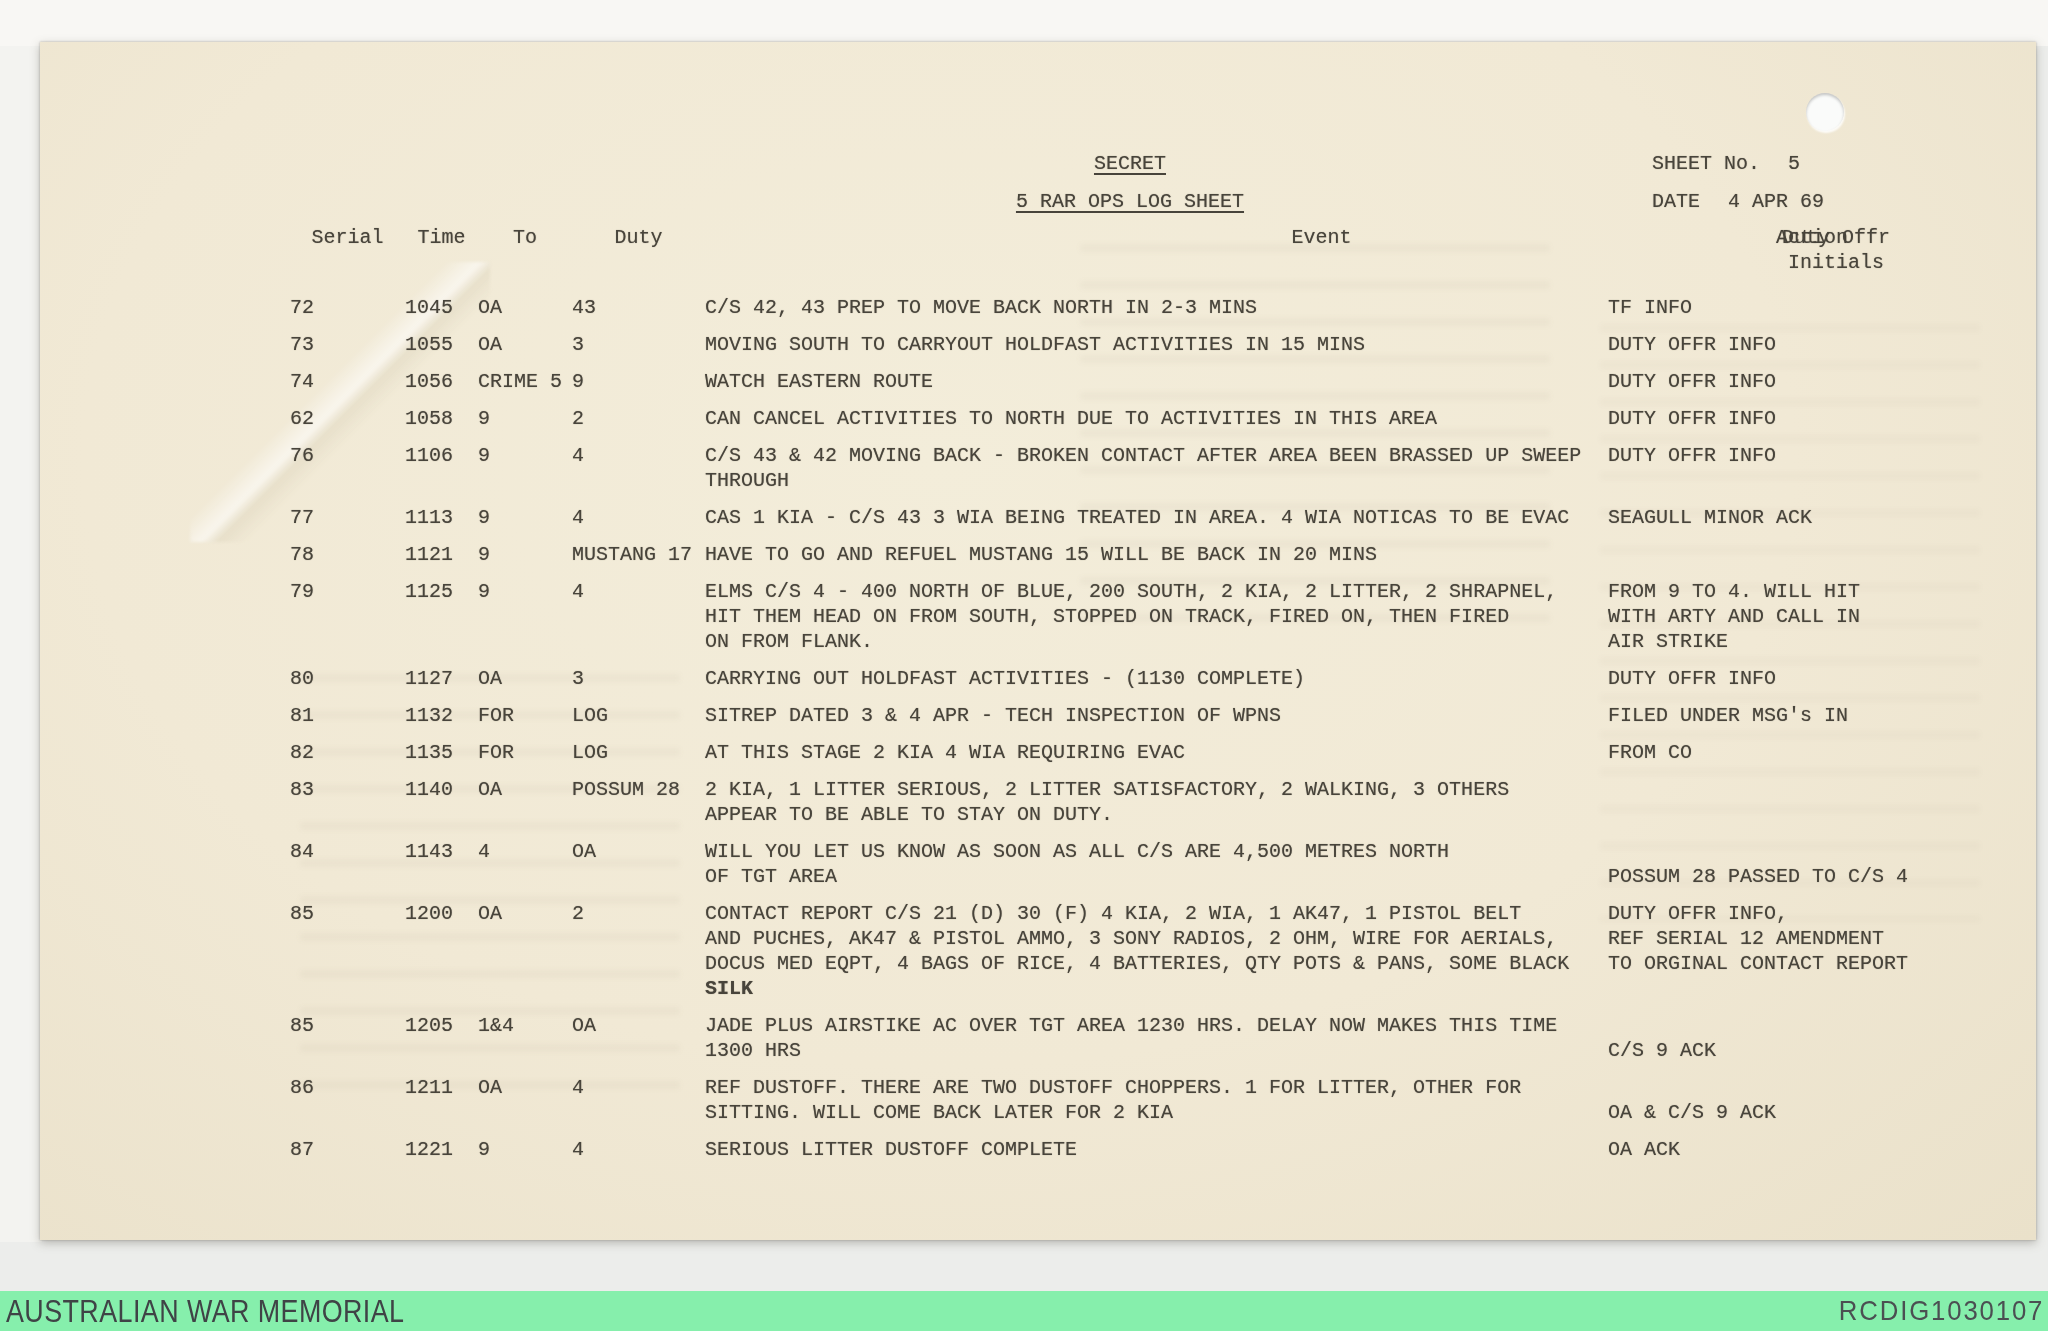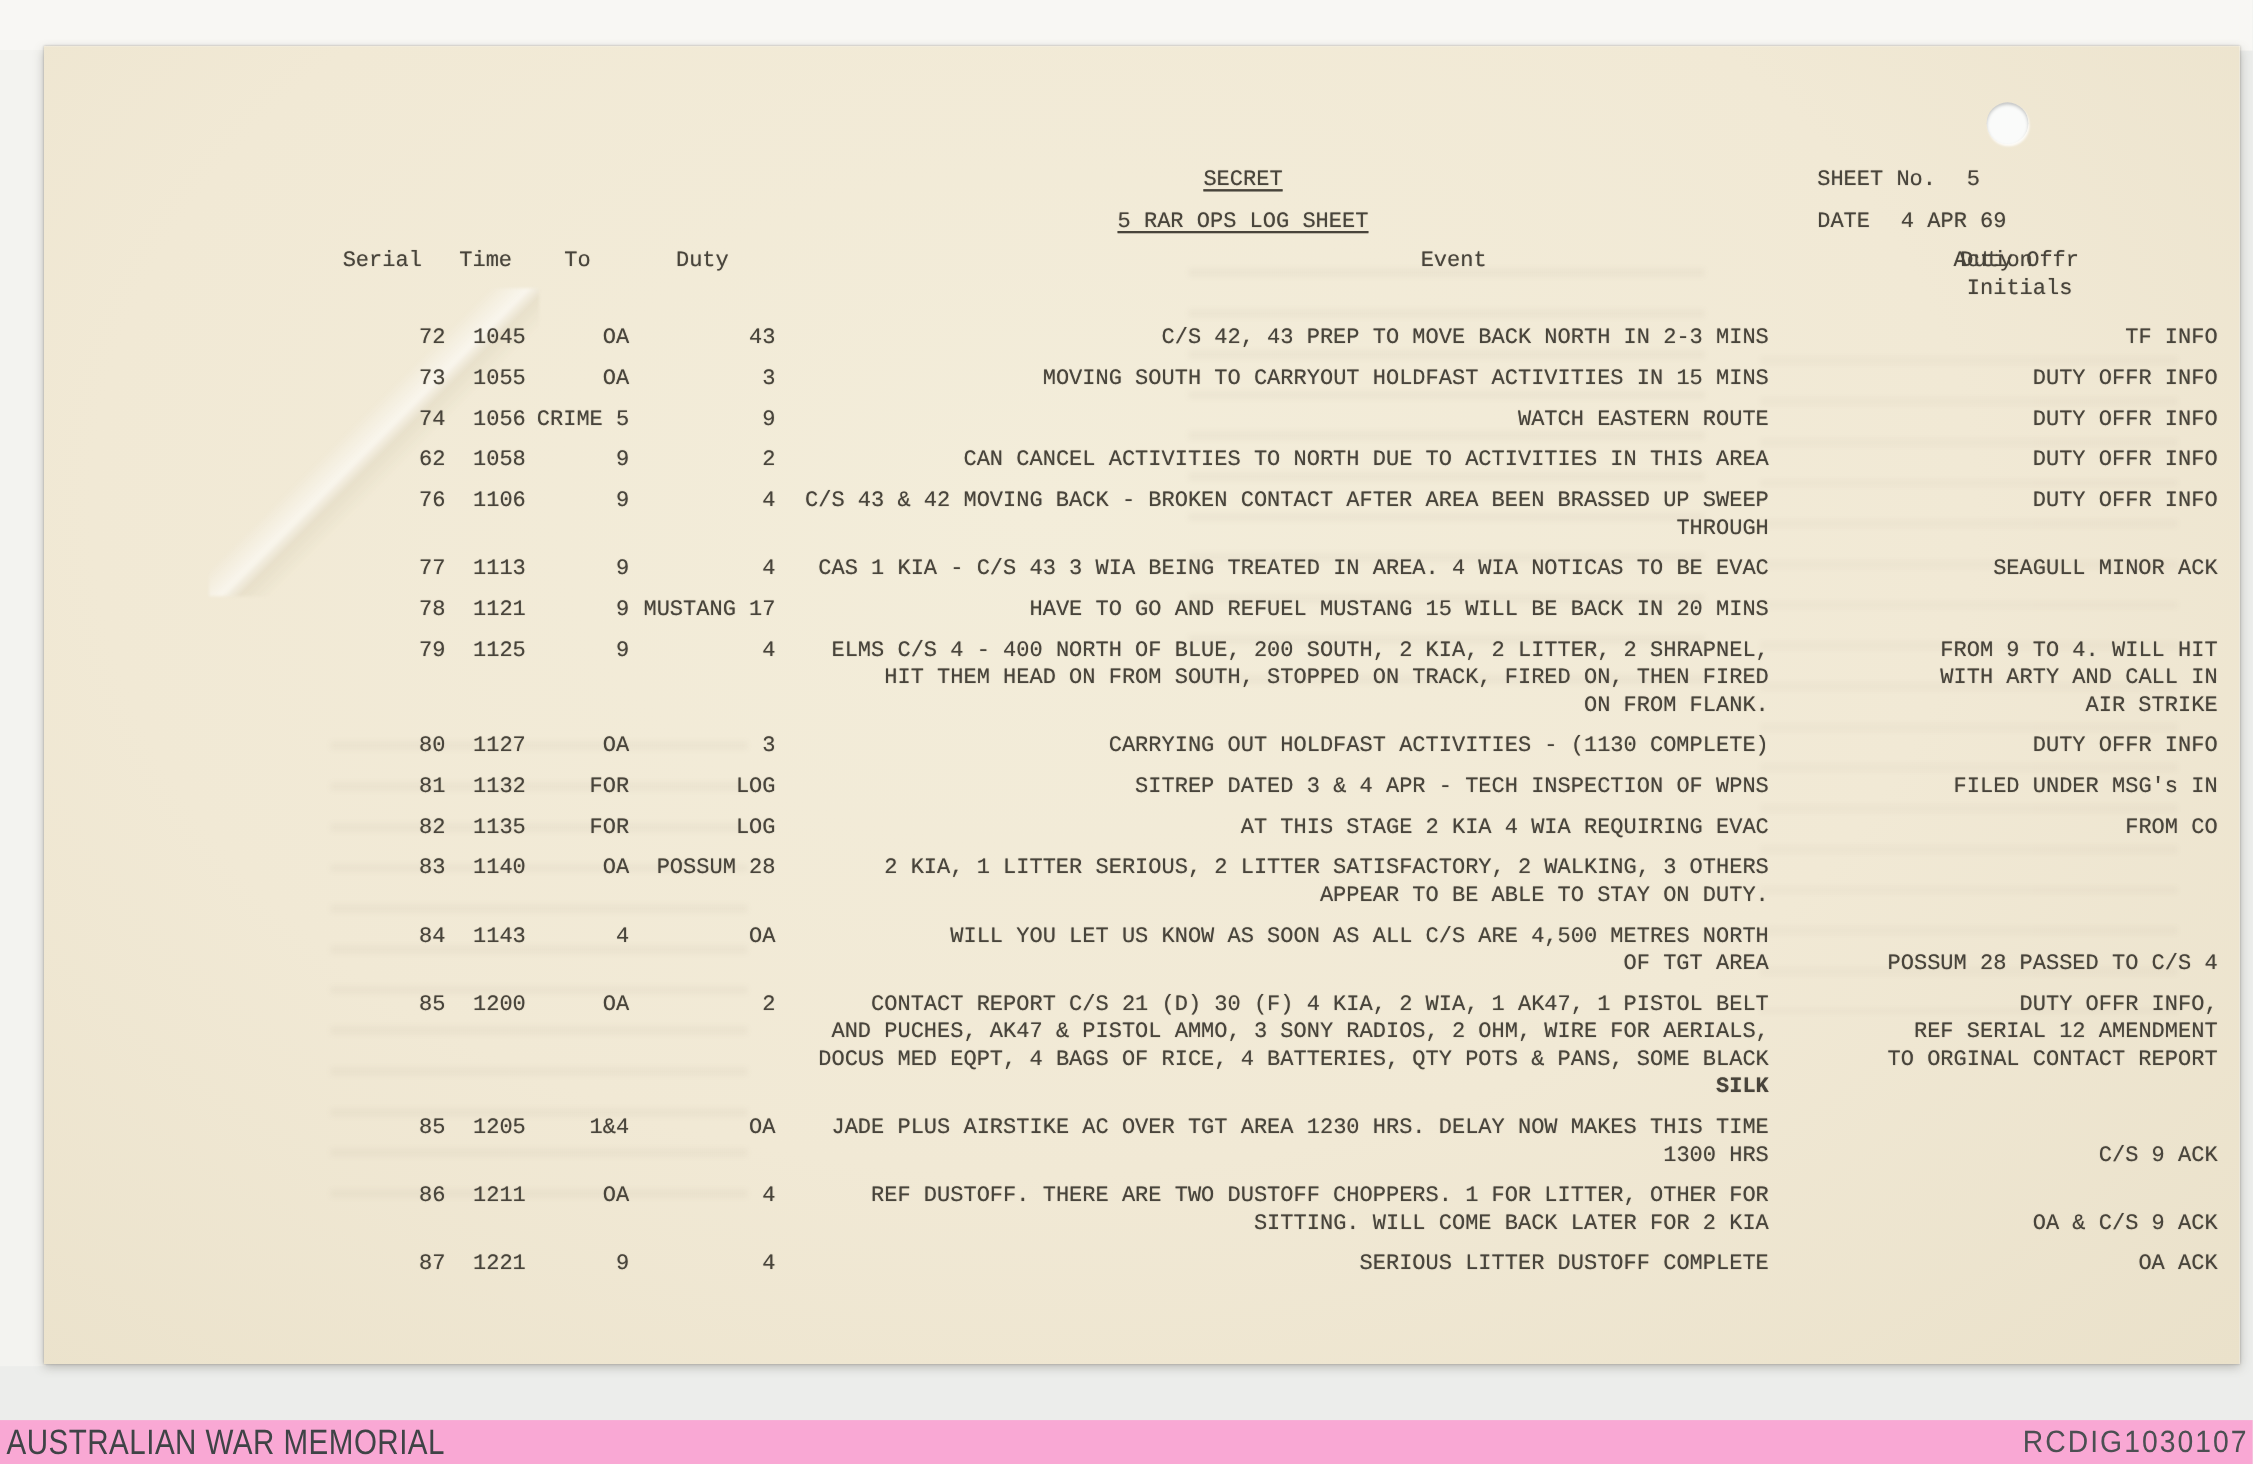--- a/index.html
+++ b/index.html
@@ -48,25 +48,25 @@
   .h-right .hline + .hline{margin-top:13px;}
   .h-right .val{display:inline-block;margin-left:28px;}
 
   
   .grid-row{display:grid;grid-template-columns:115px 73px 94px 133px 903px 1fr;align-items:start;}
   .head-row{position:absolute;left:0;top:183px;width:1976px;padding-left:250px;box-sizing:border-box;text-align:center;}
   .head-row .c-event{padding-left:330px;}
   .head-row .c-action{position:relative;}
   .duty{position:absolute;left:174px;top:0;}
   .log-rows{position:absolute;left:0;top:253px;width:1996px;padding-left:250px;padding-right:20px;box-sizing:border-box;}
-  .log-rows .grid-row{margin-bottom:12px;text-align:right;}
+  .log-rows .grid-row{margin-bottom:12px;}
   .line{min-height:25px;}
 
   
-  .footer{position:absolute;left:0;bottom:0;width:2048px;height:40px;background:#f9a8d4;
+  .footer{position:absolute;left:0;bottom:0;width:2048px;height:40px;background:#86efac;
           display:flex;align-items:center;justify-content:space-between;
           font-family:"Liberation Sans","DejaVu Sans",sans-serif;}
   .footer .archive{
     margin-left:6px;font-size:32px;color:#3f4346;letter-spacing:.5px;
     transform:scaleX(.84);transform-origin:left center;font-weight:400;}
   .footer .reference{
     margin-right:4px;font-size:28px;color:#4b4f52;letter-spacing:2px;
     transform:scaleX(.92);transform-origin:right center;font-weight:400;}
 </style>
 </head>

